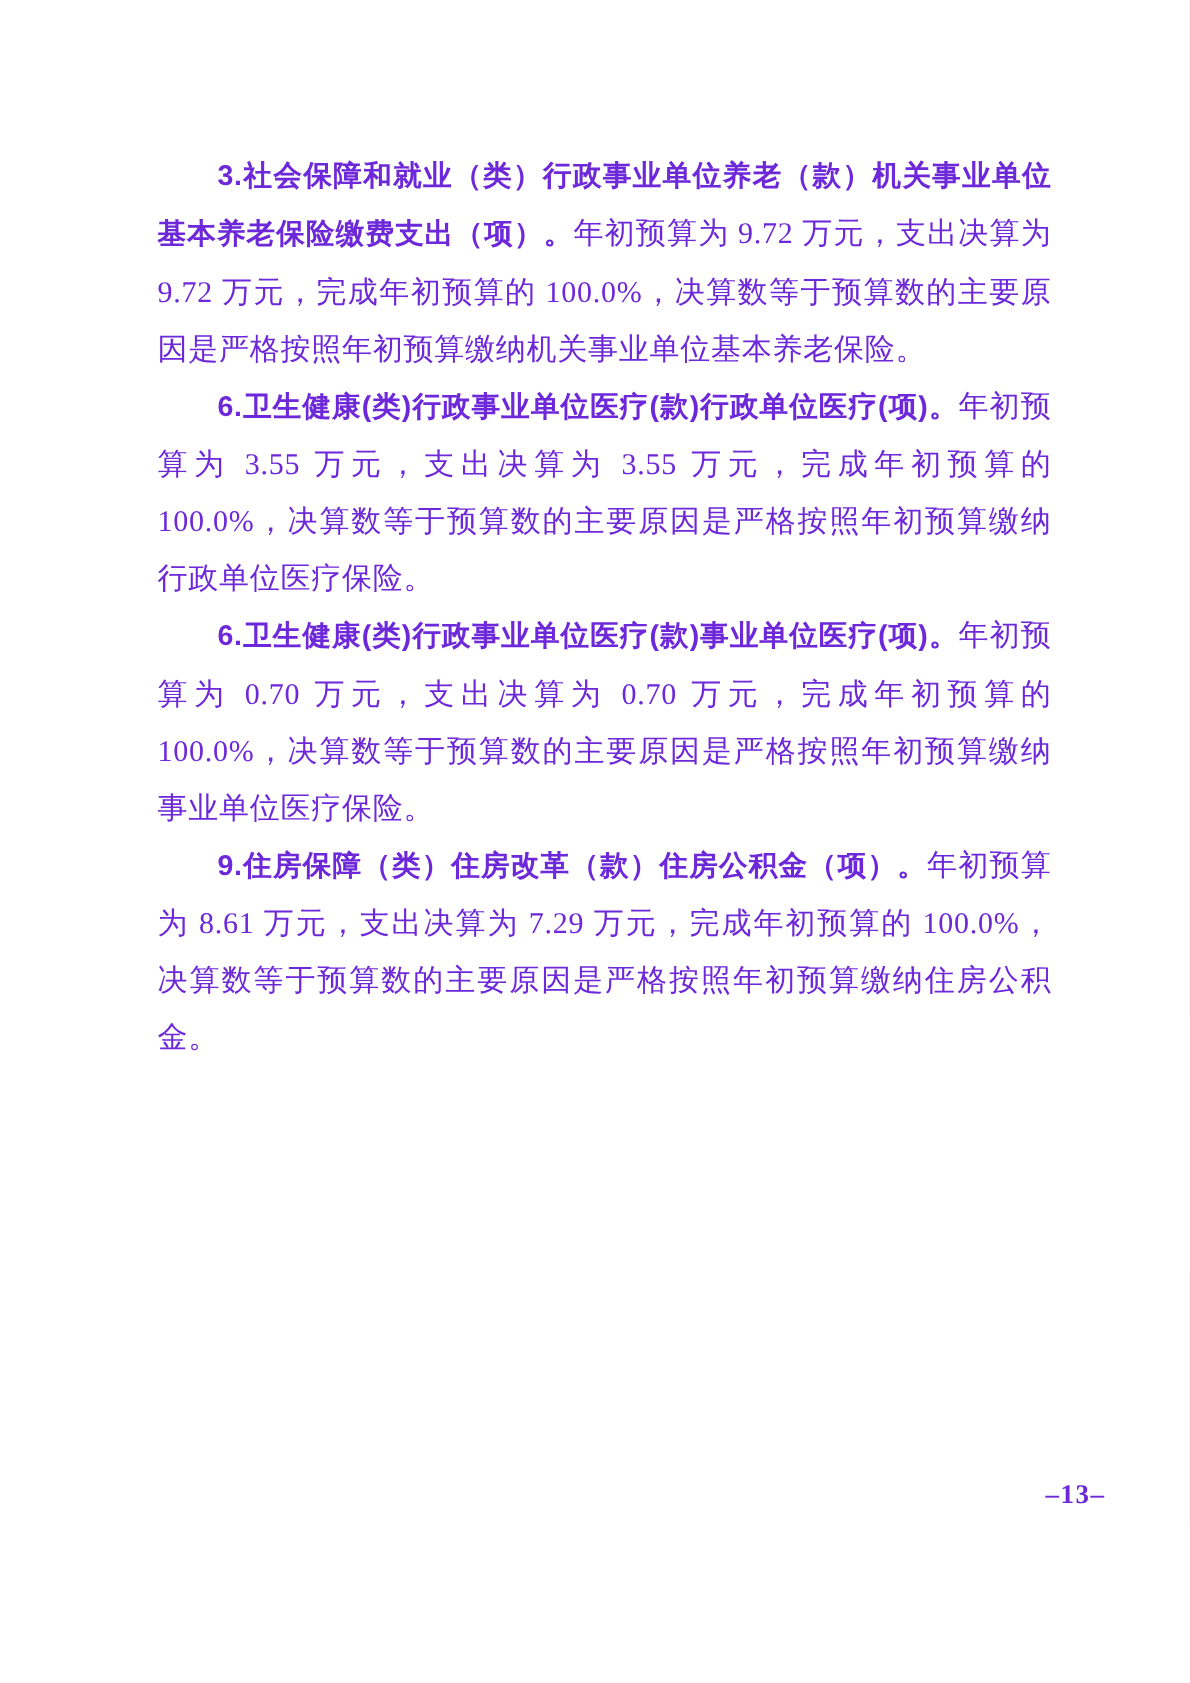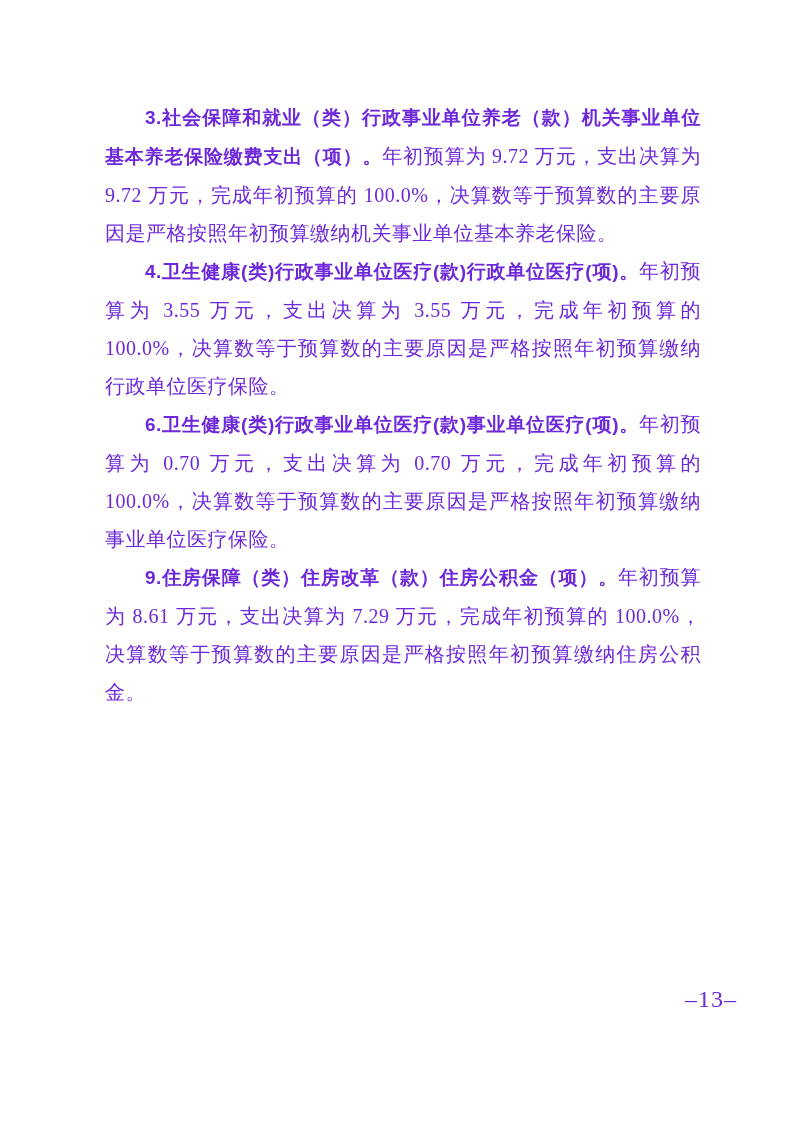--- a/index.html
+++ b/index.html
@@ -38,33 +38,34 @@
     font-family: "Liberation Sans", "DejaVu Sans", sans-serif;
     font-size: 19px;
   }
   .para.heading .lead {
     font-size: 20px;
   }
   .page-number {
     position: absolute;
     right: 56px;
     top: 986px;
-    font-size: 24px;
+    font-size: 18px;
     letter-spacing: 1px;
+    font-weight: bold;
   }
 </style>
 </head>
 <body>
 
 <div class="page">
   <div class="content" id="content">
   <p class="para"><b class="lead">3.社会保障和就业（类）行政事业单位养老（款）机关事业单位基本养老保险缴费支出（项）。</b><span class="body-text">年初预算为 9.72 万元，支出决算为 9.72 万元，完成年初预算的 100.0%，决算数等于预算数的主要原因是严格按照年初预算缴纳机关事业单位基本养老保险。</span></p>
 
 
-  <p class="para"><b class="lead">4.卫生健康(类)行政事业单位医疗(款)行政单位医疗(项)。</b><span class="body-text">年初预算为 3.55 万元，支出决算为 3.55 万元，完成年初预算的 100.0%，决算数等于预算数的主要原因是严格按照年初预算缴纳行政单位医疗保险。</span></p>
+  <p class="para"><b class="lead">6.卫生健康(类)行政事业单位医疗(款)行政单位医疗(项)。</b><span class="body-text">年初预算为 3.55 万元，支出决算为 3.55 万元，完成年初预算的 100.0%，决算数等于预算数的主要原因是严格按照年初预算缴纳行政单位医疗保险。</span></p>
 
   <p class="para"><b class="lead">6.卫生健康(类)行政事业单位医疗(款)事业单位医疗(项)。</b><span class="body-text">年初预算为 0.70 万元，支出决算为 0.70 万元，完成年初预算的 100.0%，决算数等于预算数的主要原因是严格按照年初预算缴纳事业单位医疗保险。</span></p>
 
   <p class="para"><b class="lead">9.住房保障（类）住房改革（款）住房公积金（项）。</b><span class="body-text">年初预算为 8.61 万元，支出决算为 7.29 万元，完成年初预算的 100.0%，决算数等于预算数的主要原因是严格按照年初预算缴纳住房公积金。</span></p>
 
 
 </div>
   <div class="page-number">–13–</div>
 </div>
 

